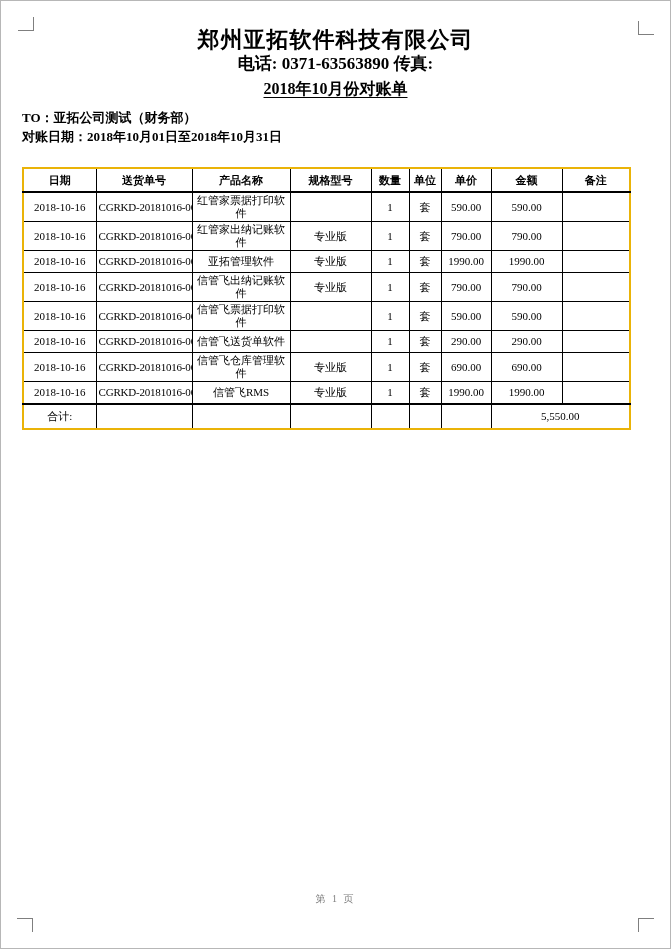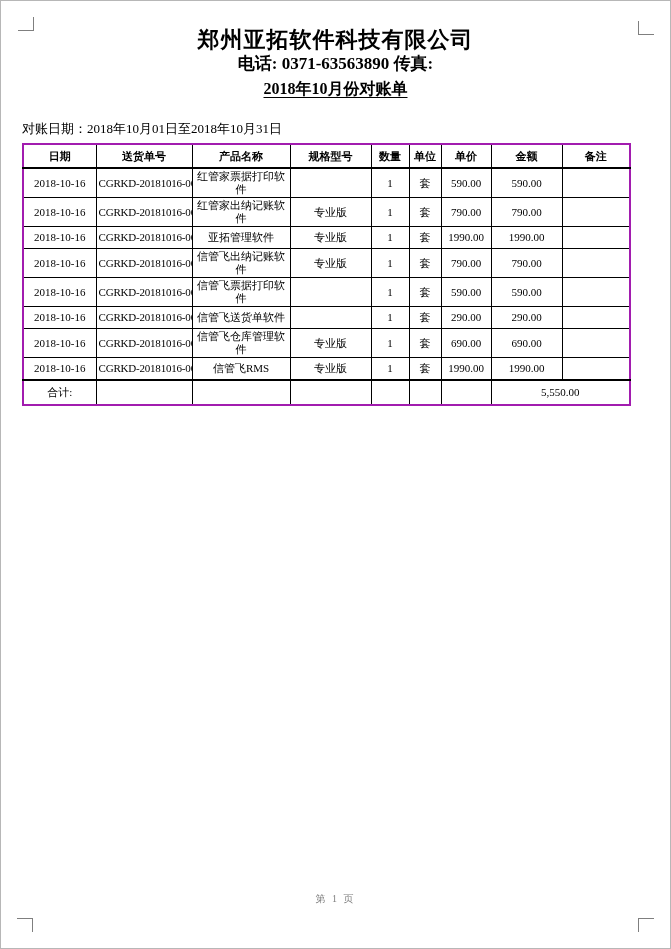--- a/index.html
+++ b/index.html
@@ -26,27 +26,27 @@
     text-align:center;line-height:15px;
   }
   .doc-title{
     margin-top:7px;
     font-size:16px;font-weight:bold;
     text-align:center;line-height:21px;
     text-decoration:underline;
     text-underline-offset:3px;
   }
   .to-line{margin-top:10px;font-size:13px;font-weight:bold;line-height:17px;}
-  .period-line{margin-top:21px;font-size:13px;font-weight:normal;line-height:17px;}
+  .period-line{margin-top:2px;font-size:13px;font-weight:bold;line-height:17px;}
   table.stmt{
     border-collapse:collapse;
     table-layout:fixed;
     width:607px;
-    margin-top:6px;
-    border:2px solid #a21caf;
+    margin-top:22px;
+    border:2px solid #eab308;
   }
   table.stmt th, table.stmt td{
     border:1px solid #000;
     text-align:center;
     vertical-align:middle;
     padding:1px 2px;
     font-size:11px;
     line-height:13px;
     overflow:hidden;
     word-break:break-all;
@@ -86,20 +86,21 @@
 
 <div class="crop crop-tl"></div>
 <div class="crop crop-tr"></div>
 <div class="crop crop-bl"></div>
 <div class="crop crop-br"></div>
 
 <div class="content">
   <div class="company">郑州亚拓软件科技有限公司</div>
   <div class="contact">电话: 0371-63563890 传真:</div>
   <div class="doc-title">2018年10月份对账单</div>
+  <div class="to-line">TO：亚拓公司测试（财务部）</div>
   <div class="period-line">对账日期：2018年10月01日至2018年10月31日</div>
 
   <table class="stmt">
     <colgroup>
       <col style="width:73px">
         <col style="width:96px">
         <col style="width:98px">
       <col style="width:81px">
         <col style="width:38px">
         <col style="width:32px">

